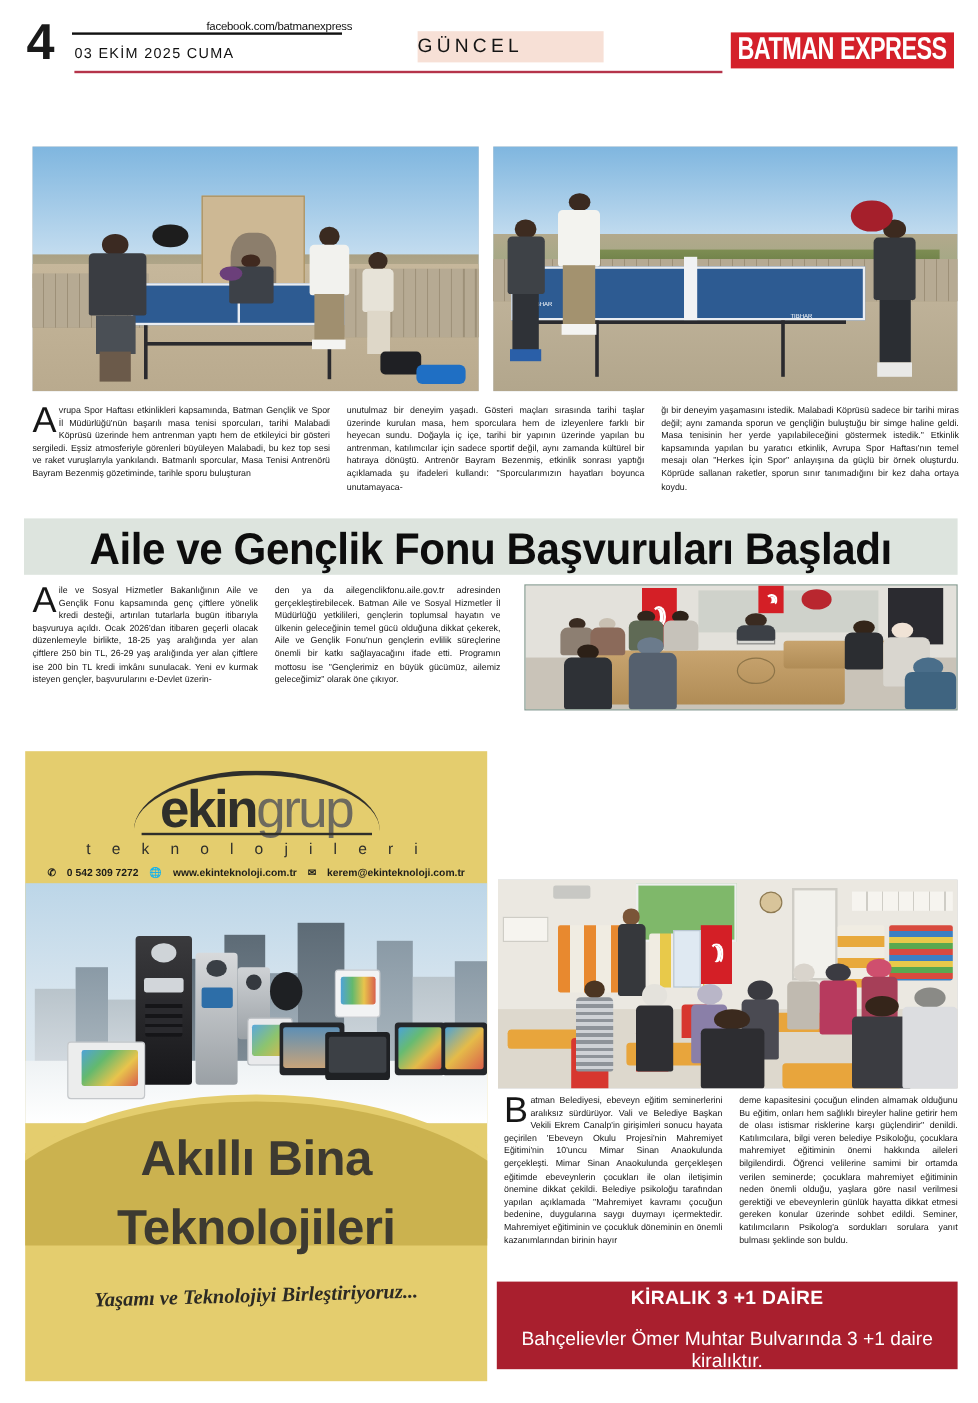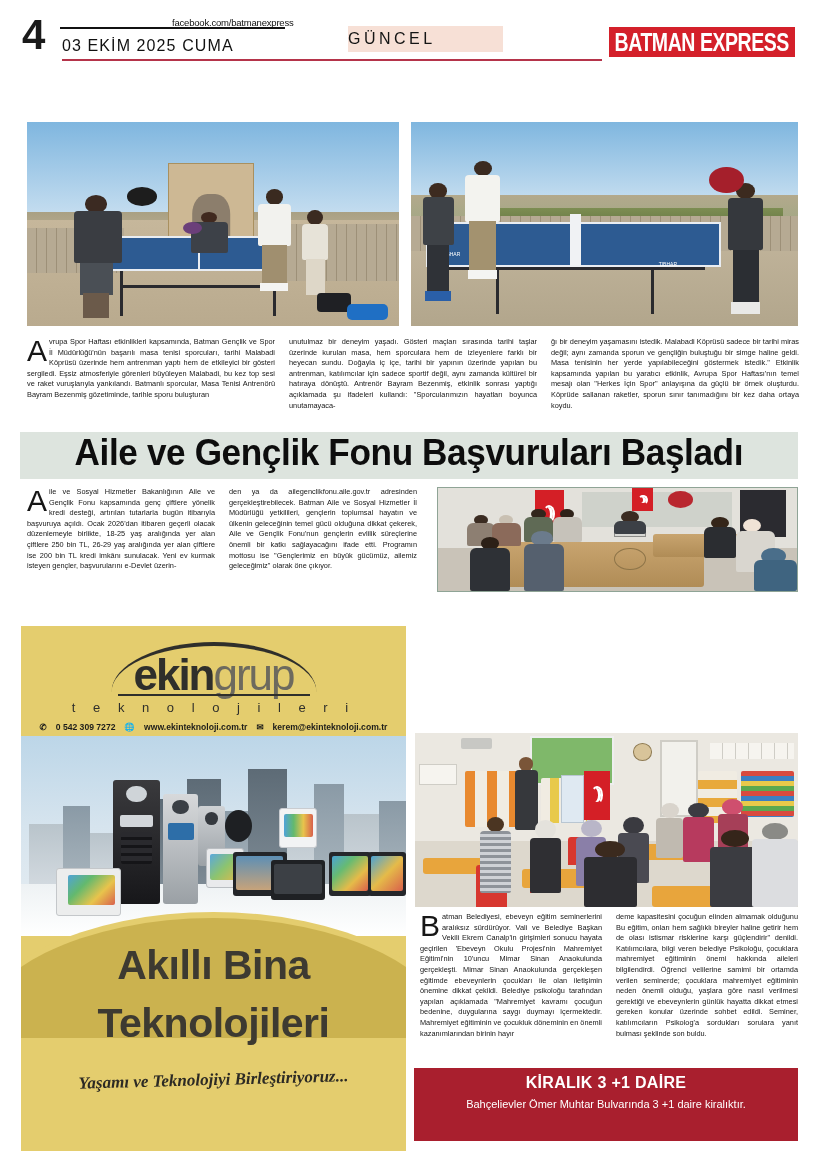--- a/index.html
+++ b/index.html
@@ -23,21 +23,21 @@
     position: absolute; left: 60px; top: 27px; width: 225px; height: 1.5px;
     background: #111;
   }
   .mh-social {
     position: absolute; left: 172px; top: 17px;
     font-size: 9.5px; color: #111; letter-spacing: -0.2px;
     font-family: "Liberation Sans", sans-serif;
   }
   .mh-date {
     position: absolute; left: 62px; top: 37px;
-    font-size: 16px; color: #111; letter-spacing: 1.1px;
+    font-size: 12px; color: #111; letter-spacing: 1.1px;
     font-family: "Liberation Sans", sans-serif;
   }
   .mh-section {
     position: absolute; left: 348px; top: 26px; width: 155px; height: 26px;
     background: #f7e0d6; display: flex; align-items: center; justify-content: flex-start;
   }
   .mh-section span {
     font-size: 16px; letter-spacing: 3.5px; color: #151515;
     font-family: "Liberation Sans", sans-serif;
   }
@@ -64,21 +64,21 @@
   }
   .headline-main span {
     font-size: 39px; font-weight: 700; color: #0d0d0d;
     font-family: "Liberation Sans", sans-serif;
     transform: scaleX(0.93); white-space: nowrap; letter-spacing: -0.6px;
   }
 
   .headline-fonu {
     position: absolute; left: 20px; top: 432px; width: 778px; height: 47px;
     background: #dde4de;
-    display: flex; align-items: flex-start; justify-content: center;
+    display: flex; align-items: flex-end; justify-content: center;
   }
   .headline-fonu span {
     font-size: 37px; font-weight: 700; color: #0d0d0d;
     font-family: "Liberation Sans", sans-serif;
     transform: scaleX(0.95); white-space: nowrap; letter-spacing: -0.4px;
   }
 
   
   .photo { position: absolute; overflow: hidden; background: #c9cfd4; }
   .photo-bridge-1 { left: 27px; top: 122px; width: 372px; height: 204px; }
@@ -269,21 +269,21 @@
   
   .banner-kiralik {
     position: absolute; left: 414px; top: 1068px; width: 384px; height: 73px;
     background: #a91f2e; color: #fff; text-align: center; padding-top: 6px;
   }
   .kiralik-title {
     font-size: 16px; font-weight: 700; letter-spacing: 0.3px;
     font-family: "Liberation Sans", sans-serif;
   }
   .kiralik-sub {
-    font-size: 11px; margin-top: 6px; font-family: "Liberation Sans", sans-serif;
+    font-size: 16px; margin-top: 16px; font-family: "Liberation Sans", sans-serif;
   }
   .kiralik-tel {
     font-size: 15px; margin-top: 5px; font-family: "Liberation Sans", sans-serif;
   }
 </style>
 </head>
 <body>
 
 <div class="page">
 

